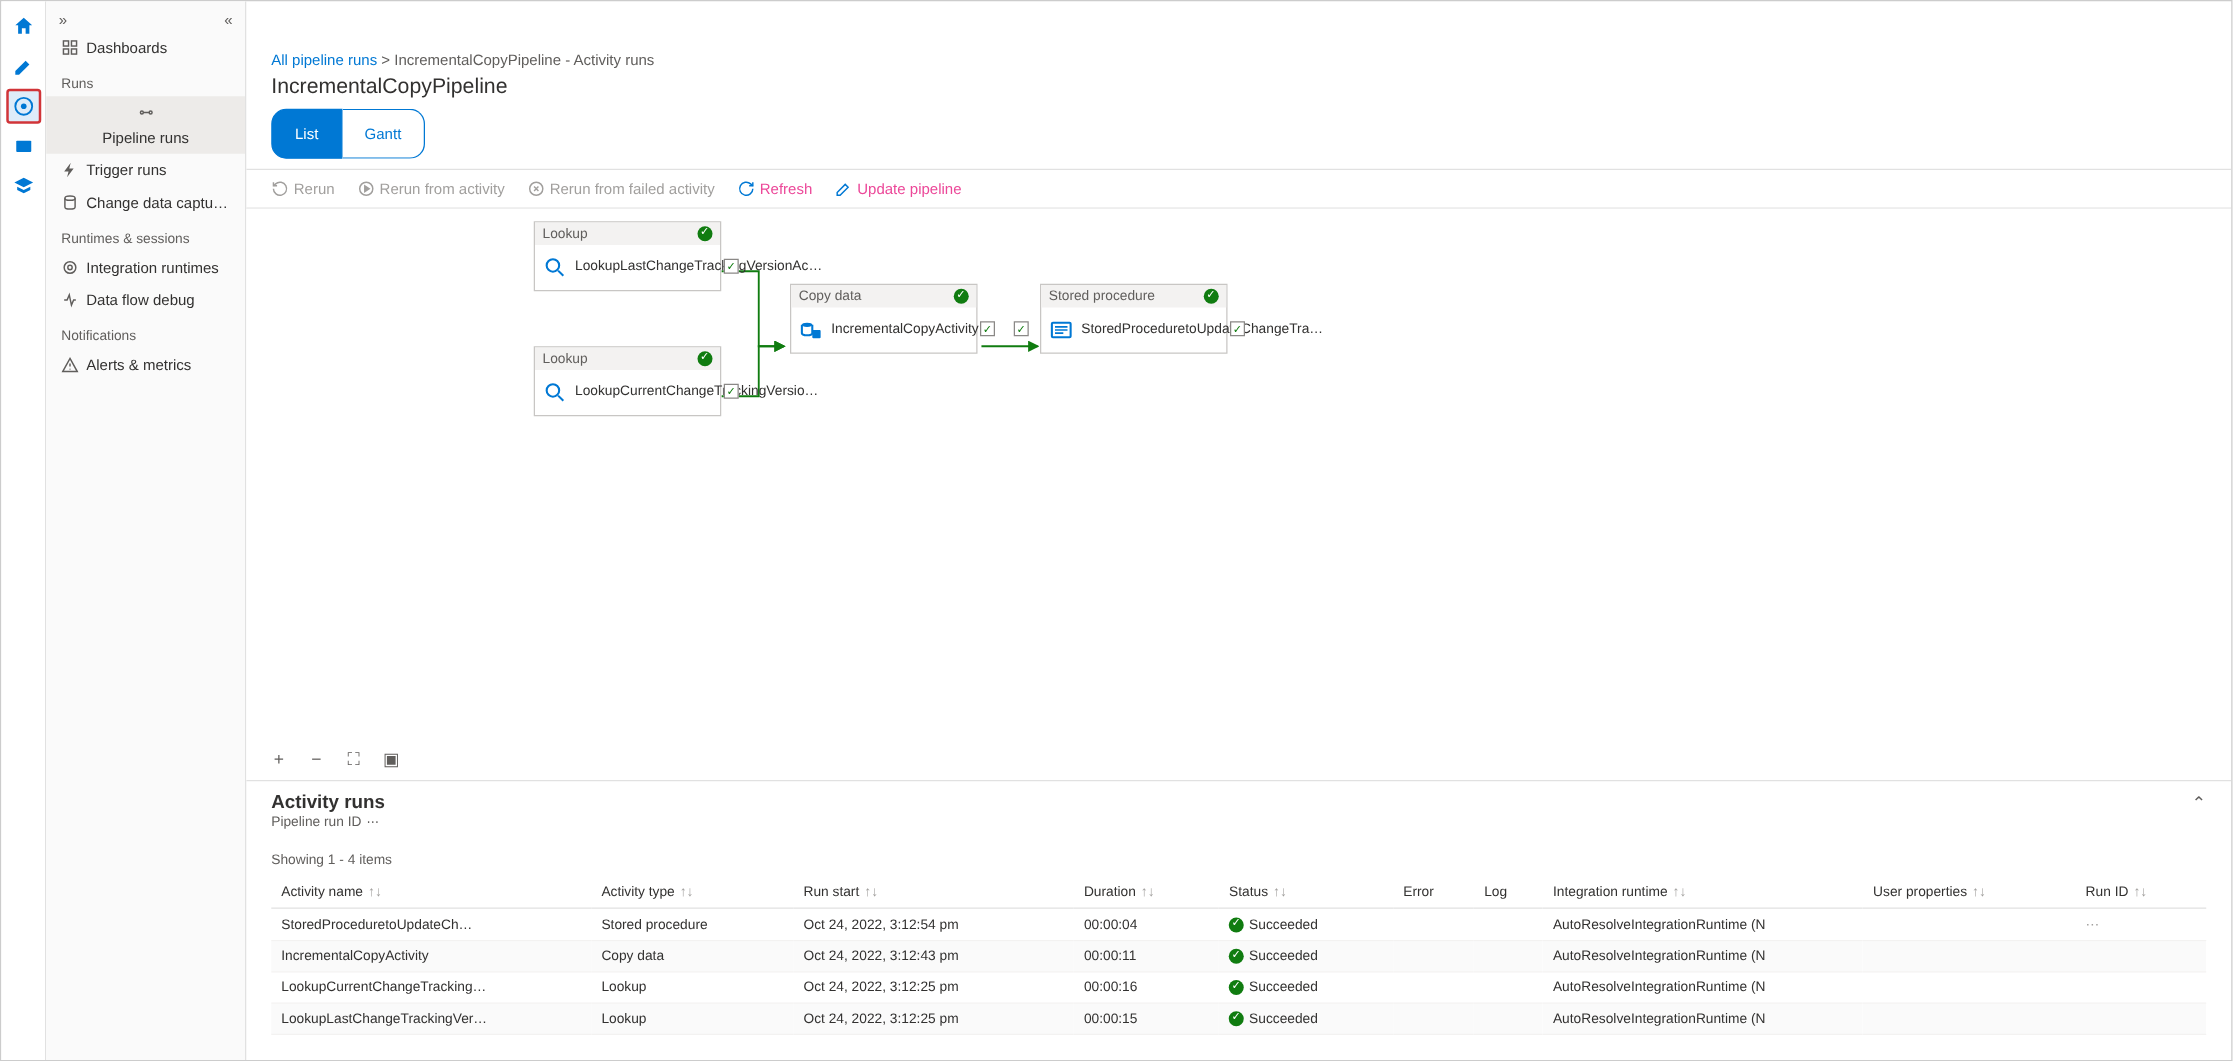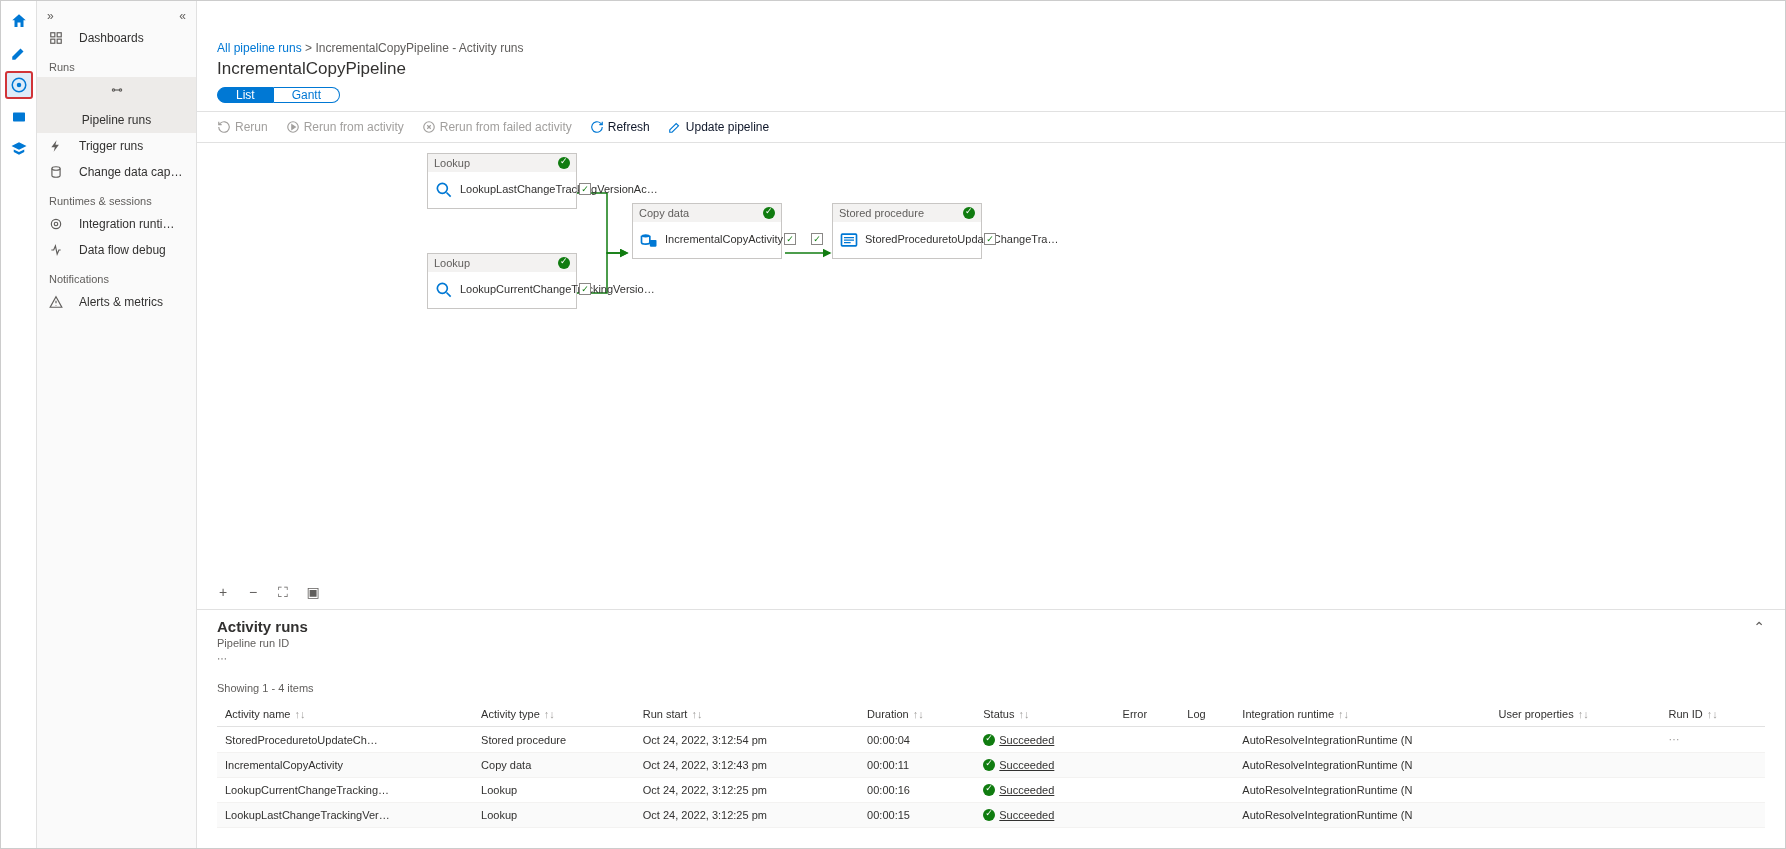--- a/index.html
+++ b/index.html
@@ -9,36 +9,36 @@
 
 .rail { width:36px; background:#fff; border-right:1px solid #e1e1e1; display:flex; flex-direction:column; align-items:center; padding-top:6px; gap:4px;}
 .rail .rail-item { width:28px; height:28px; display:flex; align-items:center; justify-content:center; cursor:pointer; color:#0078d4; border-radius:3px;}
 .rail .rail-item.selected { border:2px solid #d13438; background:#deecf9; }
 .rail svg { width:18px; height:18px; }
 
 
 .sidebar { width:160px; background:#fafafa; border-right:1px solid #e1e1e1; padding:6px 0; font-size:12px;}
 .sidebar .collapse { display:flex; justify-content:space-between; padding:2px 10px; color:#605e5c; cursor:pointer;}
 .sidebar .section { padding:10px 12px 4px; color:#605e5c; font-size:11px;}
-.sidebar .nav-item { display:flex; align-items:center; gap:16px; padding:6px 12px; cursor:pointer; color:#323130;}
+.sidebar .nav-item { display:flex; align-items:center; gap:6px; padding:6px 12px; cursor:pointer; color:#323130;}
 .sidebar .nav-item.active { background:#edebe9;flex-direction:column; }
 .sidebar .nav-item svg { width:14px; height:14px; color:#605e5c; flex-shrink:0;}
 .sidebar .nav-item span { white-space:nowrap; overflow:hidden; text-overflow:ellipsis; }
 
 
 .main { flex:1; display:flex; flex-direction:column; overflow:hidden; }
 .breadcrumb { padding:8px 20px 0; font-size:12px; color:#605e5c;margin-top:32px;}
 .breadcrumb a { color:#0078d4; text-decoration:none; cursor:pointer;}
 .title { padding:4px 20px 8px; font-size:17px; font-weight:400; }
 .tabs { display:flex; gap:0; padding:0 20px 8px; border-bottom:1px solid #e1e1e1;}
-.tab { padding:0 18px; font-size:12px; cursor:pointer; border:1px solid #0078d4; color:#0078d4;}
+.tab { padding:12px 18px; font-size:12px; cursor:pointer; border:1px solid #0078d4; color:#0078d4;}
 .tab.active { background:#0078d4; color:#fff; border-radius:12px 0 0 12px;}
 .tab.last { border-radius:0 12px 12px 0; border-left:none;}
 .toolbar { display:flex; gap:18px; padding:8px 20px; border-bottom:1px solid #e1e1e1; font-size:12px; }
-.toolbar .tbtn { display:flex; align-items:center; gap:4px; cursor:pointer; color:#0f172a;}
+.toolbar .tbtn { display:flex; align-items:center; gap:4px; cursor:pointer; color:#ec4899;}
 .toolbar .tbtn.disabled { color:#a19f9d; }
 .toolbar svg { width:14px; height:14px; }
 
 
 .canvas { flex:1; position:relative; background:#fff; overflow:hidden; }
 .node { position:absolute; width:150px; border:1px solid #c8c6c4; background:#fff; font-size:11px;}
 .node-head { display:flex; justify-content:space-between; align-items:center; background:#f3f2f1; padding:3px 6px; color:#605e5c;}
 .node-head .ok { width:12px; height:12px; background:#107c10; border-radius:50%; display:inline-block; position:relative;}
 .node-head .ok::after { content:"✓"; color:#fff; font-size:9px; position:absolute; top:-1px; left:2px;}
 .node-body { display:flex; align-items:center; gap:6px; padding:8px 6px;}
@@ -48,28 +48,28 @@
 svg.connector { position:absolute; pointer-events:none; }
 
 .zoomer { position:absolute; bottom:8px; left:18px; display:flex; gap:14px; color:#605e5c;}
 .zoomer span { cursor:pointer; font-size:14px; width:16px; text-align:center;}
 
 
 .panel { border-top:1px solid #e1e1e1; padding:8px 20px 20px; }
 .panel-head { display:flex; justify-content:space-between; align-items:center;}
 .panel-head .ttl { font-size:15px; font-weight:600; }
 .panel-head .chev { cursor:pointer; color:#605e5c; font-size:14px;}
-.sub { font-size:11px; color:#605e5c; margin:2px 0 10px; display:flex; align-items:flex-start; gap:4px;flex-direction:column;}
+.sub { font-size:11px; color:#605e5c; margin:2px 0 10px; display:flex; align-items:center; gap:4px;}
 .filter { font-size:12px; padding:6px 0; border-bottom:1px solid #e1e1e1; cursor:pointer; color:#323130;}
 .count { font-size:11px; color:#605e5c; padding:8px 0;}
 table { width:100%; border-collapse:collapse; font-size:11px; }
 th { text-align:left; font-weight:400; color:#323130; padding:6px 8px; border-bottom:1px solid #e1e1e1;}
 th .sort { color:#a19f9d; margin-left:4px; cursor:pointer;}
 td { padding:6px 8px; border-bottom:1px solid #f3f2f1; white-space:nowrap; overflow:hidden; text-overflow:ellipsis; max-width:160px;}
-.status-cell { display:flex; align-items:flex-end; gap:4px;text-decoration:underline;}
+.status-cell { display:flex; align-items:flex-end; gap:4px;}
 .status-cell .dot { width:12px; height:12px; background:#107c10; border-radius:50%; display:inline-block; position:relative;}
 .status-cell .dot::after { content:"✓"; color:#fff; font-size:9px; position:absolute; top:-1px; left:2px;}
 tbody tr:nth-child(even) { background:#fafafa; }
 .runid-cell { color:#a19f9d; letter-spacing:2px;}
 </style>
 </head>
 <body>
 
 <div class="layout">
 

